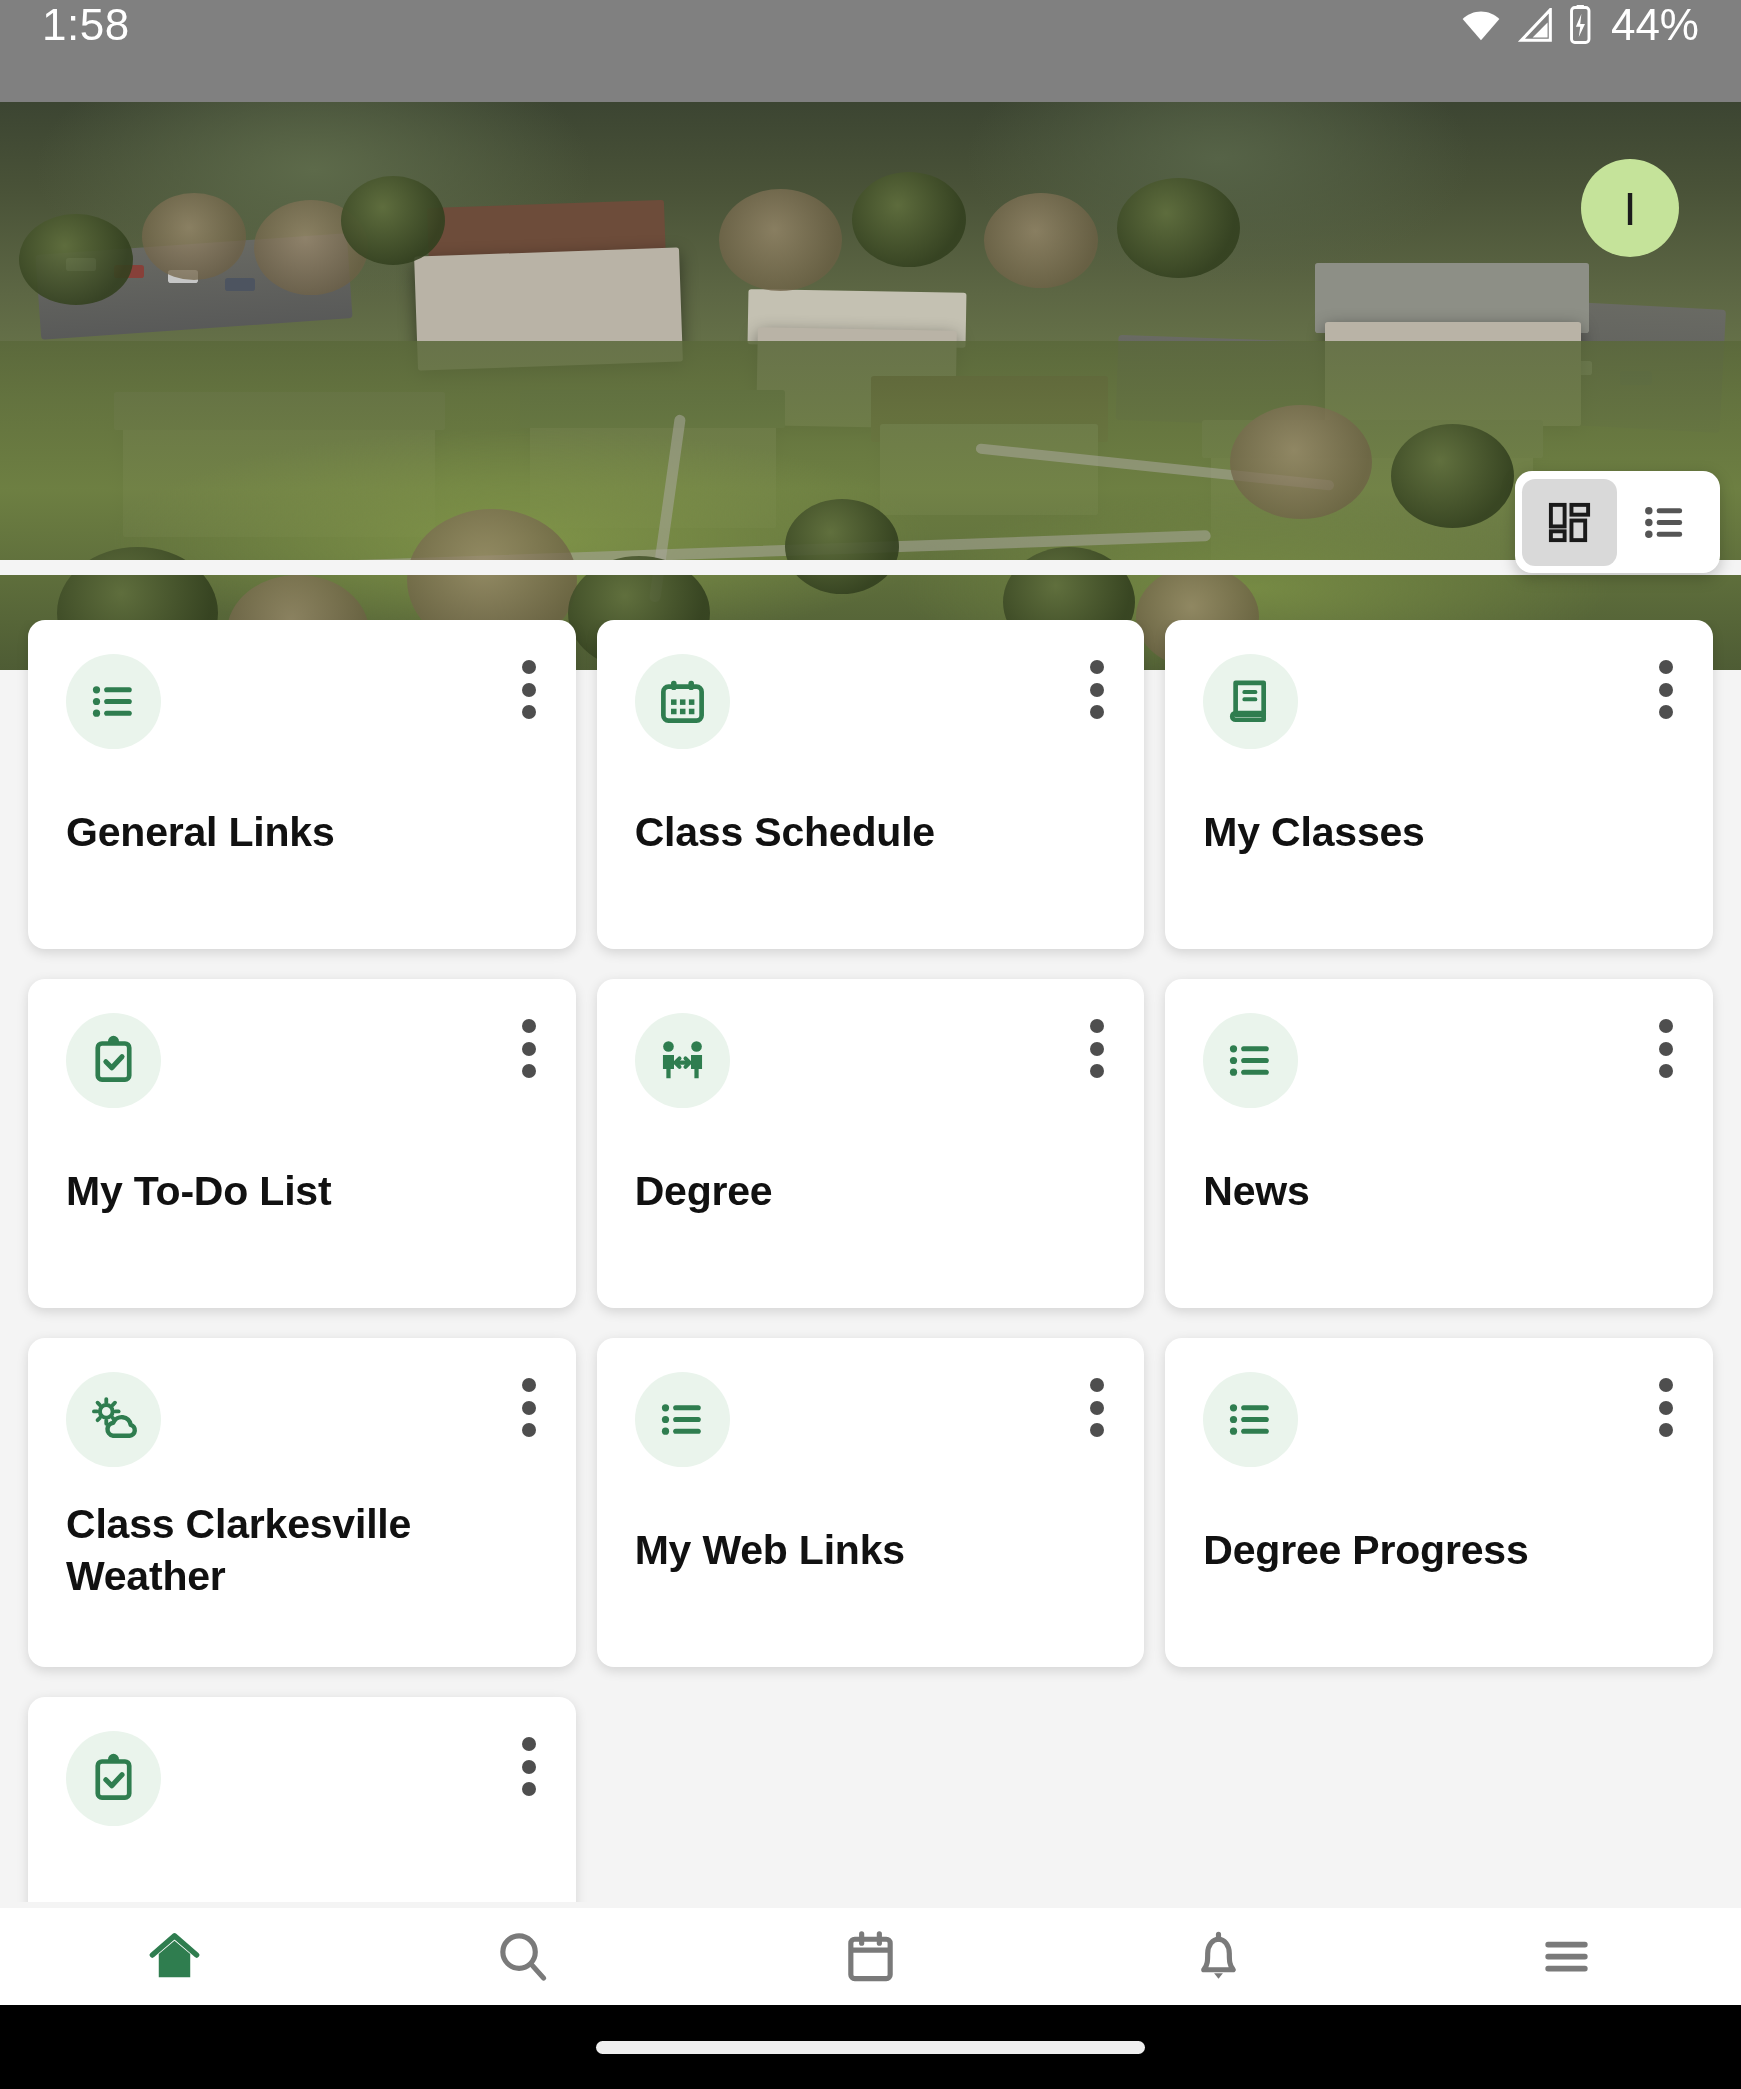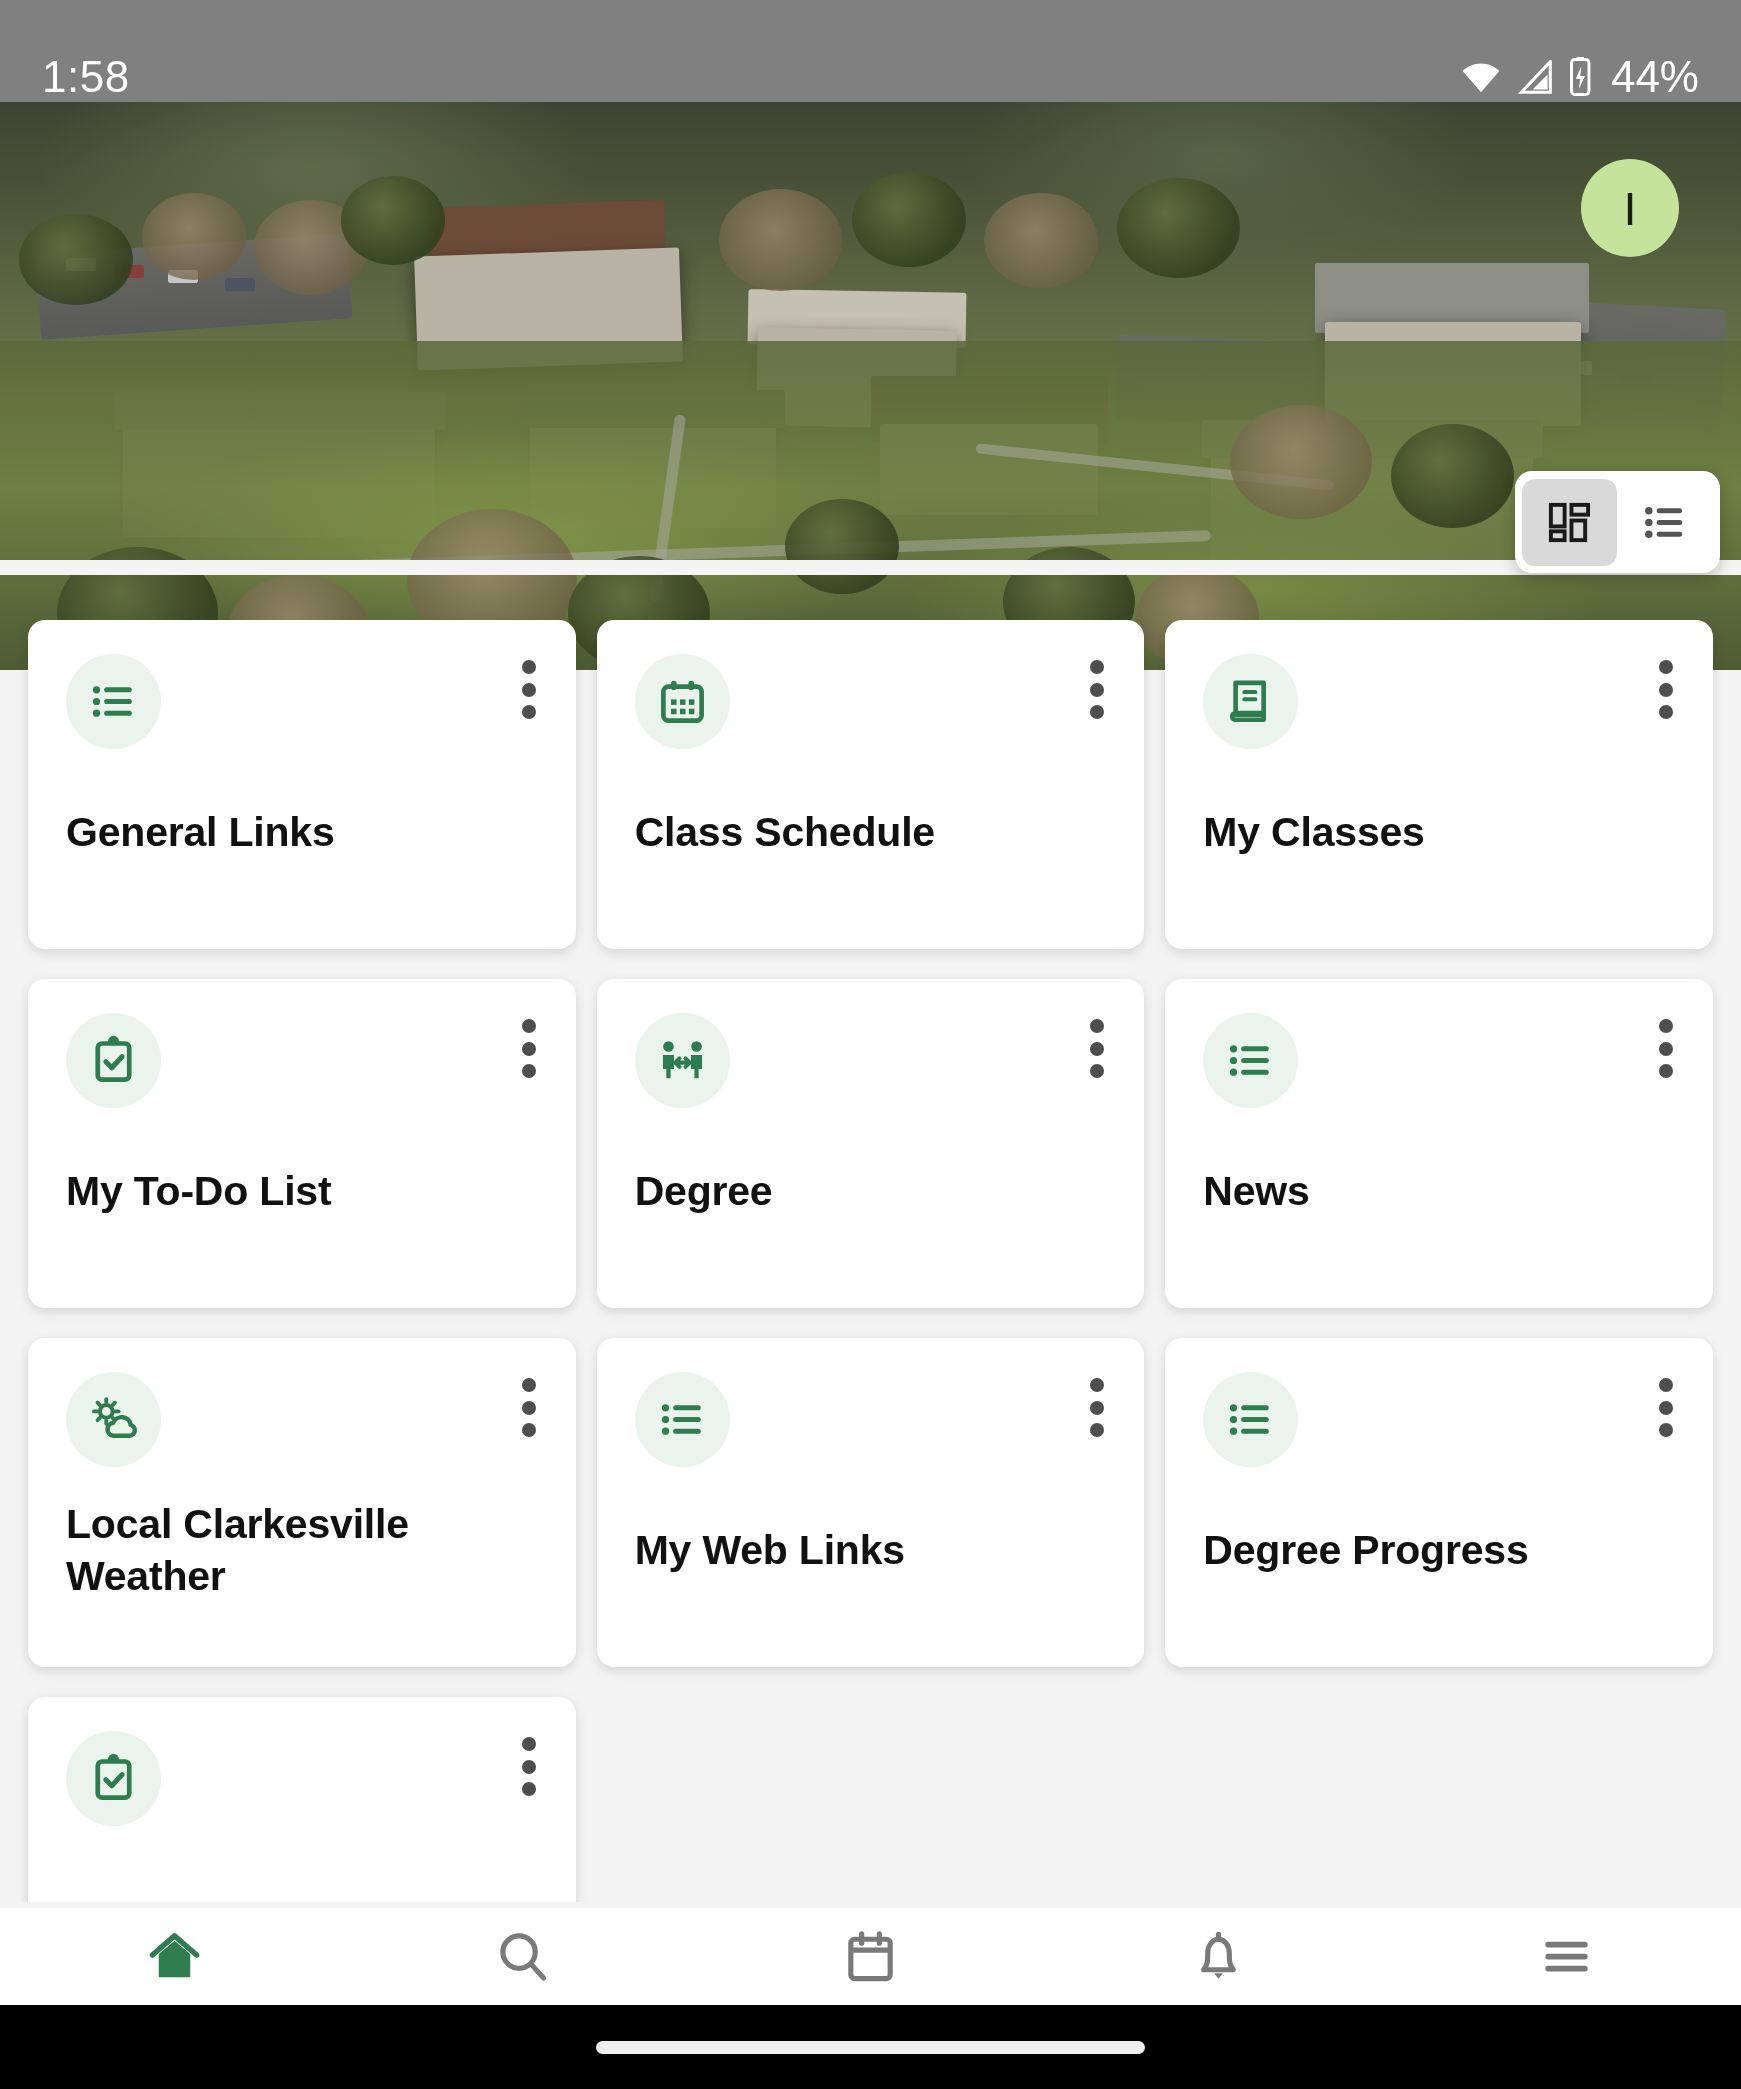--- a/index.html
+++ b/index.html
@@ -7,21 +7,21 @@
   html, body {
     width:1741px; height:2090px;
     font-family:"Liberation Sans", sans-serif;
     background:#f5f5f5; overflow:hidden;
   }
   #app { position:relative; width:1741px; height:2090px; background:#f4f4f4; }
 
   
   .statusbar {
     position:absolute; top:0; left:0; width:1741px; height:102px;
-    background:#808080; display:flex; align-items:flex-end;
+    background:#808080; display:flex; align-items:flex-start;
     justify-content:space-between; padding:0 42px; color:#fff;
   }
   .status-time { font-size:44px; font-weight:400; letter-spacing:0.5px; }
   .status-right { display:flex; align-items:center; gap:13.2px; }
   .status-pct { font-size:44px; font-weight:400; margin-left:3.8px; }
   .ico-wifi, .ico-sig, .ico-bat { display:block; }
 
   
   .hero {
     position:absolute; top:102px; left:0; width:1741px; height:568px;
@@ -400,21 +400,21 @@
               <path d="M5.6 11.2 L4.5 12.3"></path>
           </g>
           <path d="M11.6 19.6 A3.1 3.1 0 0 1 11.9 13.5 A4.3 4.3 0 0 1 20.1 14.5 A2.6 2.6 0 0 1 19.6 19.6 Z" fill="none" stroke="#2f7d4f" stroke-width="2.1" stroke-linejoin="round"></path>
         </svg>
       </div>
       <div class="kebab">
           <i></i>
           <i></i>
           <i></i>
         </div>
-      <div class="card-title">Local Clarkesville Weather</div>
+      <div class="card-title">Class Clarkesville Weather</div>
     </div>
 
     <div class="card">
       <div class="card-icon">
         <svg width="51" height="51" viewBox="0 0 24 24">
           <circle cx="4" cy="6.5" r="1.7" fill="#2f7d4f"></circle>
           <circle cx="4" cy="12" r="1.7" fill="#2f7d4f"></circle>
           <circle cx="4" cy="17.5" r="1.7" fill="#2f7d4f"></circle>
           <rect x="7.6" y="5.3" width="13" height="2.4" rx="1.2" fill="#2f7d4f"></rect>
           <rect x="7.6" y="10.8" width="13" height="2.4" rx="1.2" fill="#2f7d4f"></rect>

